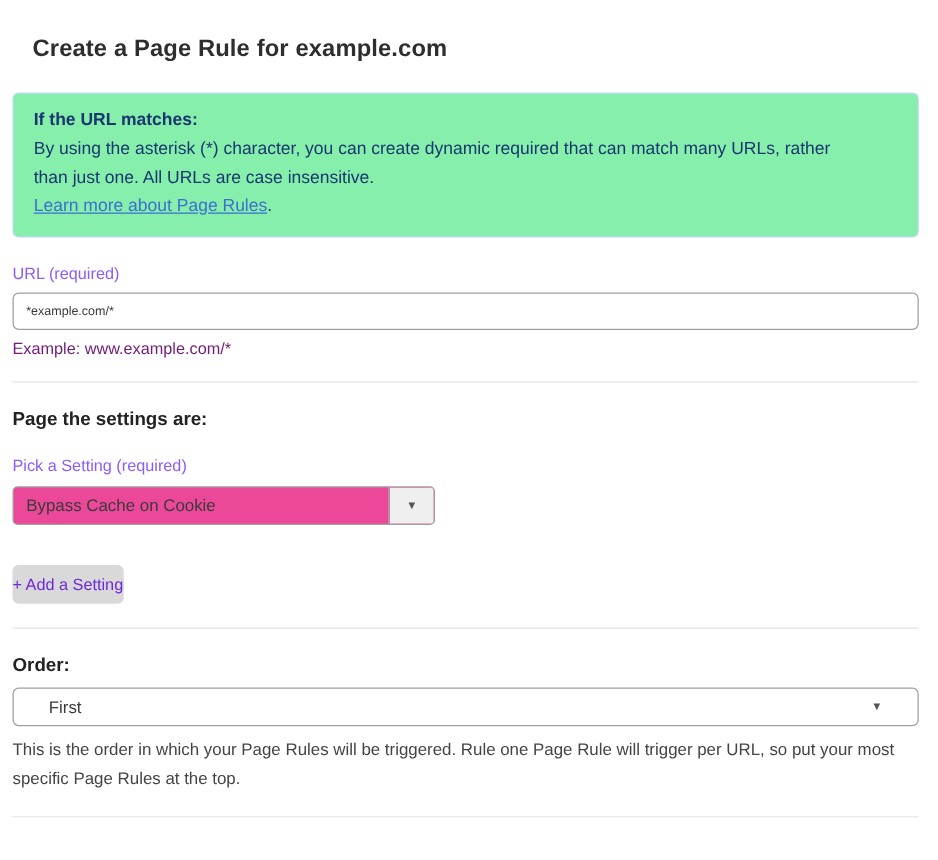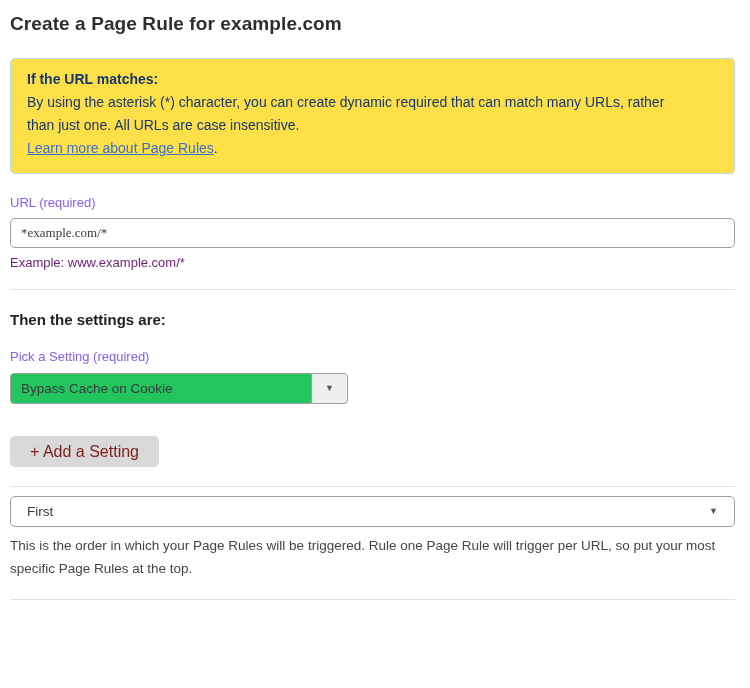--- a/index.html
+++ b/index.html
@@ -13,26 +13,26 @@
   .container {
     width: 725px;
     margin-left: 10px;
     margin-right: 15px;
     padding-top: 13px;
   }
   .page-title {
     font-size: 19px;
     font-weight: 700;
     color: #2e2e2e;
-    margin: 0;
+    margin: 16px;
     letter-spacing: .1px;
   }
   .info-box {
     margin-top: 23px;
-    background: #fde047;
+    background: #86efac;
     border: 1px solid #b9d7f1;
     border-radius: 5px;
     padding: 9px 16px 13px 16px;
     color: #17376e;
     font-size: 14px;
     line-height: 23px;
   }
   .info-heading { font-weight: 700; }
   .info-body { max-width: 660px; }
   .info-link {
@@ -46,22 +46,22 @@
     font-size: 13px;
     color: #8b5cf6;
     margin-top: 21px;
   }
   .text-input {
     display: block;
     height: 30px;
     border: 1px solid #9f9f9f;
     border-radius: 5px;
     padding: 0 10px;
-    font-size: 13px;
-    font-family: Liberation Serif, serif;
+    font-size: 10px;
+    font-family: Liberation Sans, sans-serif;
     color: #3a3a3a;
     margin-top: 8px;
     background: #fff;
     outline: none;
   }
   .url-input { width: 100%; }
   .helper-text {
     font-size: 13px;
     color: #701a75;
     margin-top: 7px;
@@ -86,21 +86,21 @@
   .value-col { margin-left: 20px; padding-top: 7px; }
   .custom-select {
     width: 338px;
     height: 31px;
     border: 1px solid #9f9f9f;
     border-radius: 4px;
     display: flex;
     align-items: stretch;
     margin-top: 9px;
     overflow: hidden;
-    background: #22c55e;
+    background: #ec4899;
     cursor: pointer;
   }
   .custom-select-value {
     flex: 1;
     display: flex;
     align-items: center;
     padding: 0 10px;
     font-size: 13.5px;
     color: #3a3a3a;
     white-space: nowrap;
@@ -114,39 +114,39 @@
     justify-content: center;
   }
   .caret {
     font-size: 9px;
     color: #555555;
     line-height: 1;
   }
   .value-input { width: 165px; }
   .btn {
     font-family: "Liberation Sans", "DejaVu Sans", sans-serif;
-    font-size: 16px;
+    font-size: 13px;
     height: 31px;
-    padding: 0 20px;
+    padding: 0 0;
     border: none;
     border-radius: 5px;
     background: #d9d9d9;
-    color: #7f1d1d;
+    color: #6d28d9;
     cursor: pointer;
   }
   .add-setting { margin-top: 32px; }
   .order-select {
     width: 100%;
     height: 31px;
     border: 1px solid #9f9f9f;
     border-radius: 5px;
     display: flex;
     align-items: center;
     justify-content: space-between;
-    padding: 0 16px;
+    padding: 0 28px;
     margin-top: 9px;
     font-size: 13.5px;
     color: #3a3a3a;
     background: #fff;
     cursor: pointer;
   }
   .order-helper {
     font-size: 13.5px;
     color: #454545;
     line-height: 23px;
@@ -165,40 +165,41 @@
     <div class="info-body">By using the asterisk (*) character, you can create dynamic required that can match many URLs, rather than just one. All URLs are case insensitive.</div>
     <div class="info-link-line"><a class="info-link">Learn more about Page Rules</a><span class="info-period">.</span></div>
   </div>
 
   <label class="field-label">URL (required)</label>
   <input type="text" class="text-input url-input" value="*example.com/*" style="">
   <div class="helper-text">Example: www.example.com/*</div>
 
   <hr class="divider">
 
-  <h2 class="section-heading">Then the settings are:</h2>
+  <h2 class="section-heading">Page the settings are:</h2>
 
   <div class="settings-row">
     <div class="setting-col">
       <label class="field-label">Pick a Setting (required)</label>
       <div class="custom-select">
         <span class="custom-select-value">Bypass Cache on Cookie</span>
         <span class="custom-select-button">
           <span class="caret">▼</span>
         </span>
       </div>
     </div>
     <div class="value-col">
     </div>
   </div>
 
   <button class="btn add-setting">+ Add a Setting</button>
 
   <hr class="divider">
 
+  <h2 class="section-heading">Order:</h2>
 
   <div class="order-select">
     <span>First</span>
     <span class="caret">▼</span>
   </div>
   <p class="order-helper">This is the order in which your Page Rules will be triggered. Rule one Page Rule will trigger per URL, so put your most specific Page Rules at the top.</p>
 
   <hr class="divider">
 
   

